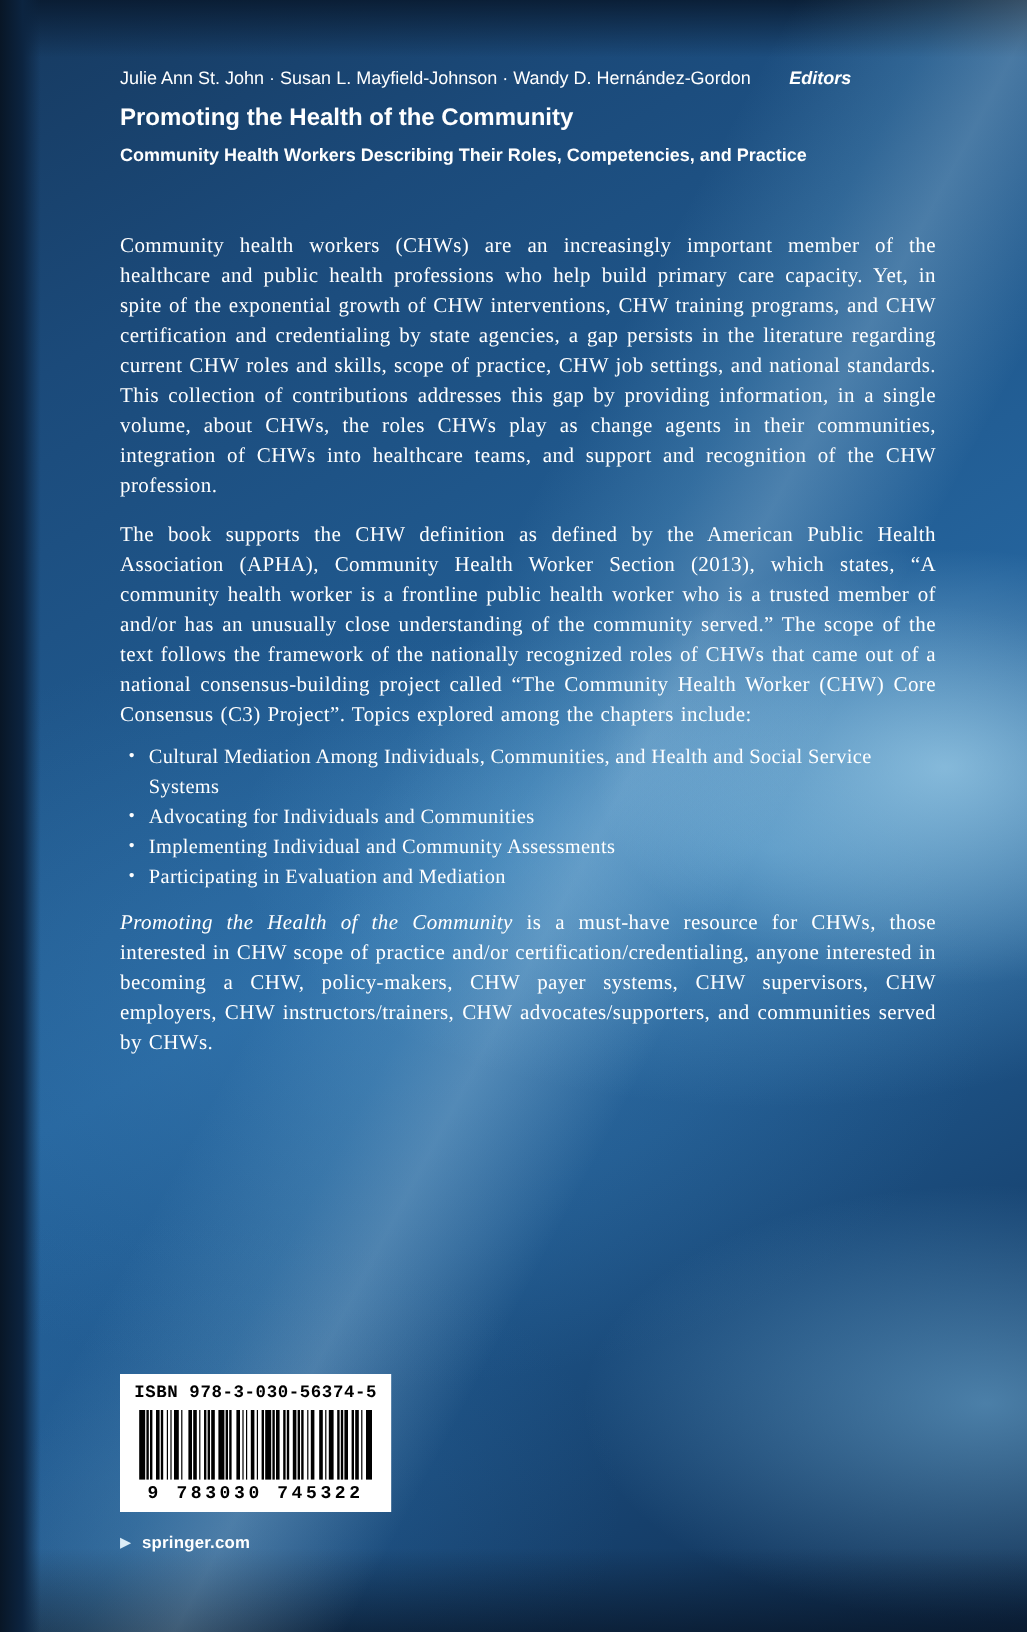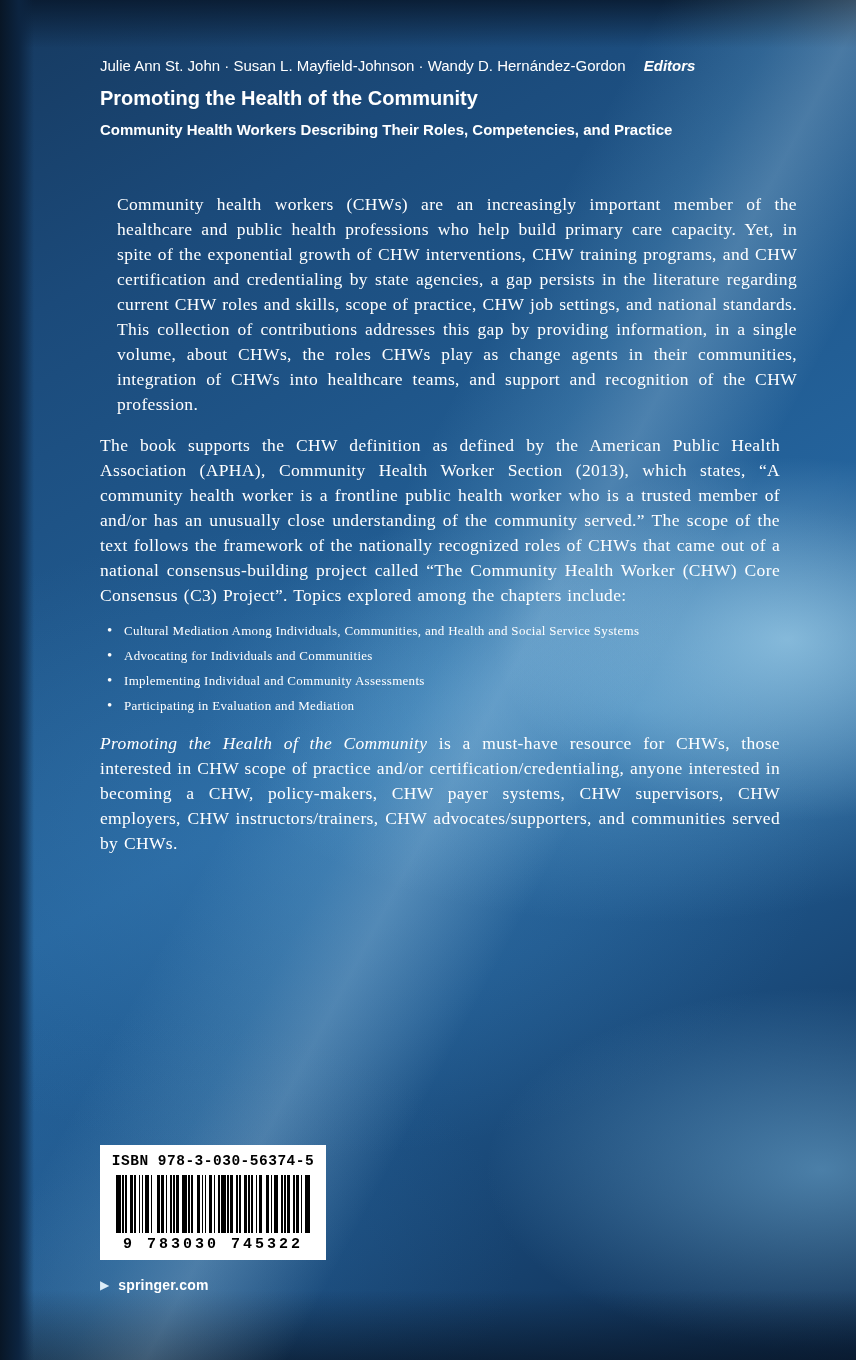--- a/index.html
+++ b/index.html
@@ -30,42 +30,42 @@
   .content{
     position:relative;z-index:1;
     box-sizing:border-box;
     padding:56px 76px 0 100px;
   }
   .editors{
     margin:0;
     font-family:"Liberation Sans","DejaVu Sans",sans-serif;
     font-size:15px;line-height:20px;color:#fff;
   }
-  .editors-label{font-style:italic;font-weight:600;margin-left:14px;}
+  .editors-label{font-style:italic;font-weight:600;margin-left:28px;}
   .title{
     margin:9px 0 0 0;
     font-family:"Liberation Sans","DejaVu Sans",sans-serif;
     font-size:20px;line-height:26px;font-weight:700;color:#fff;
   }
   .subtitle{
     margin:9px 0 0 0;
     font-family:"Liberation Sans","DejaVu Sans",sans-serif;
     font-size:15px;line-height:20px;font-weight:700;color:#fff;
   }
   .para{
     margin:16px 0 0 0;
     width:680px;
     font-size:17.5px;line-height:25px;
     letter-spacing:0.35px;word-spacing:1px;
     text-align:justify;
   }
-  .para.first{margin-top:52px;margin-left:17px;}
+  .para.first{margin-top:52px;}
   .topics{
     margin:10px 0 0 0;padding:0;list-style:none;
-    width:680px;font-size:13px;line-height:25px;letter-spacing:0.3px;
+    width:680px;font-size:17px;line-height:25px;letter-spacing:0.3px;
   }
   .topics li{position:relative;padding-left:24px;margin:0;}
   .topics li::before{
     content:"\2022";
     position:absolute;left:7px;top:0;
     font-size:15px;color:#fff;
   }
   .closing{margin-top:13px;}
   .closing em{font-style:italic;}
   .barcode-box{

